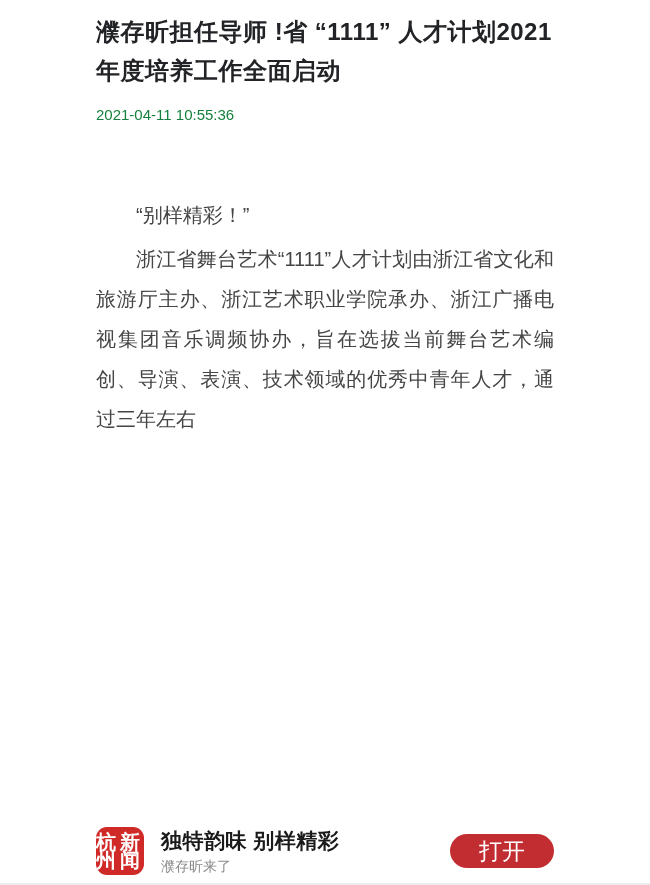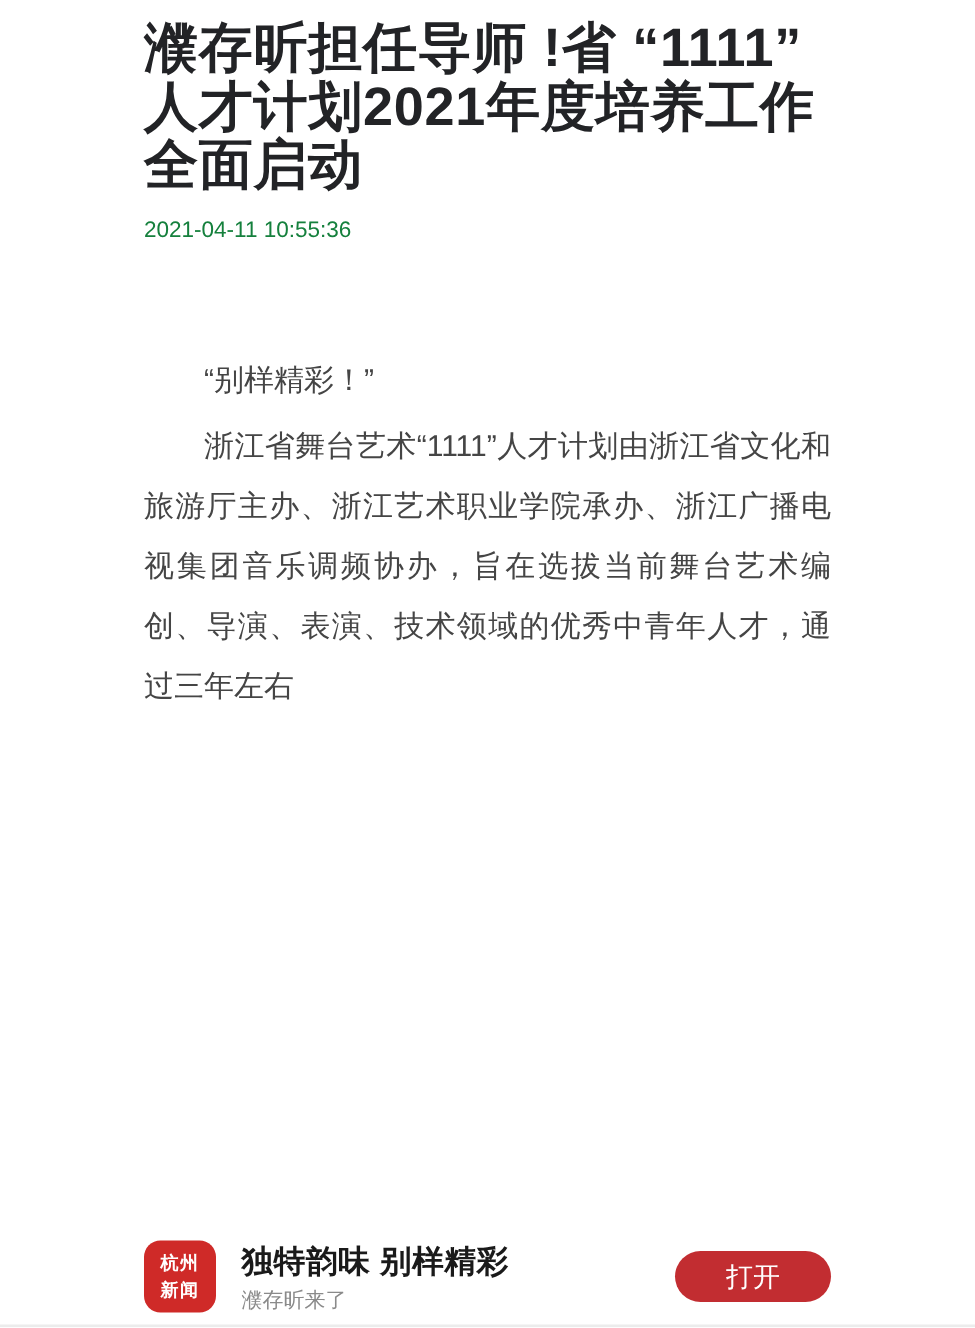--- a/index.html
+++ b/index.html
@@ -16,21 +16,21 @@
     height: 885px;
     background: #ffffff;
     overflow: hidden;
   }
   .container {
     width: 458px;
     margin: 0 auto;
   }
   .article-title {
     margin-top: 12px;
-    font-size: 36px;
+    font-size: 24px;
     line-height: 39px;
     font-weight: 700;
     color: #222326;
     letter-spacing: 0.5px;
   }
   .timestamp {
     margin-top: 16px;
     font-size: 15px;
     color: #15803d;
   }
@@ -62,24 +62,23 @@
     display: flex;
     align-items: center;
   }
   .app-icon {
     width: 48px;
     height: 48px;
     border-radius: 11px;
     background: #cf2a28;
     color: #ffffff;
     display: flex;
-    flex-direction: column;
     align-items: center;
     justify-content: center;
-    font-size: 12px;
+    font-size: 20px;
     font-weight: 700;
     line-height: 18px;
     flex: 0 0 auto;
     letter-spacing: 1px;
   }
   .banner-text {
     margin-left: 17px;
     flex: 1 1 auto;
     min-width: 0;
   }
@@ -95,21 +94,21 @@
     color: #8a8a8a;
   }
   .open-button {
     flex: 0 0 auto;
     width: 104px;
     height: 34px;
     border: none;
     border-radius: 17px;
     background: #c22d31;
     color: #ffffff;
-    font-size: 18px;
+    font-size: 23px;
     font-weight: 500;
     font-family: inherit;
     display: flex;
     align-items: center;
     justify-content: center;
     cursor: pointer;
   }
 </style>
 </head>
 <body>

